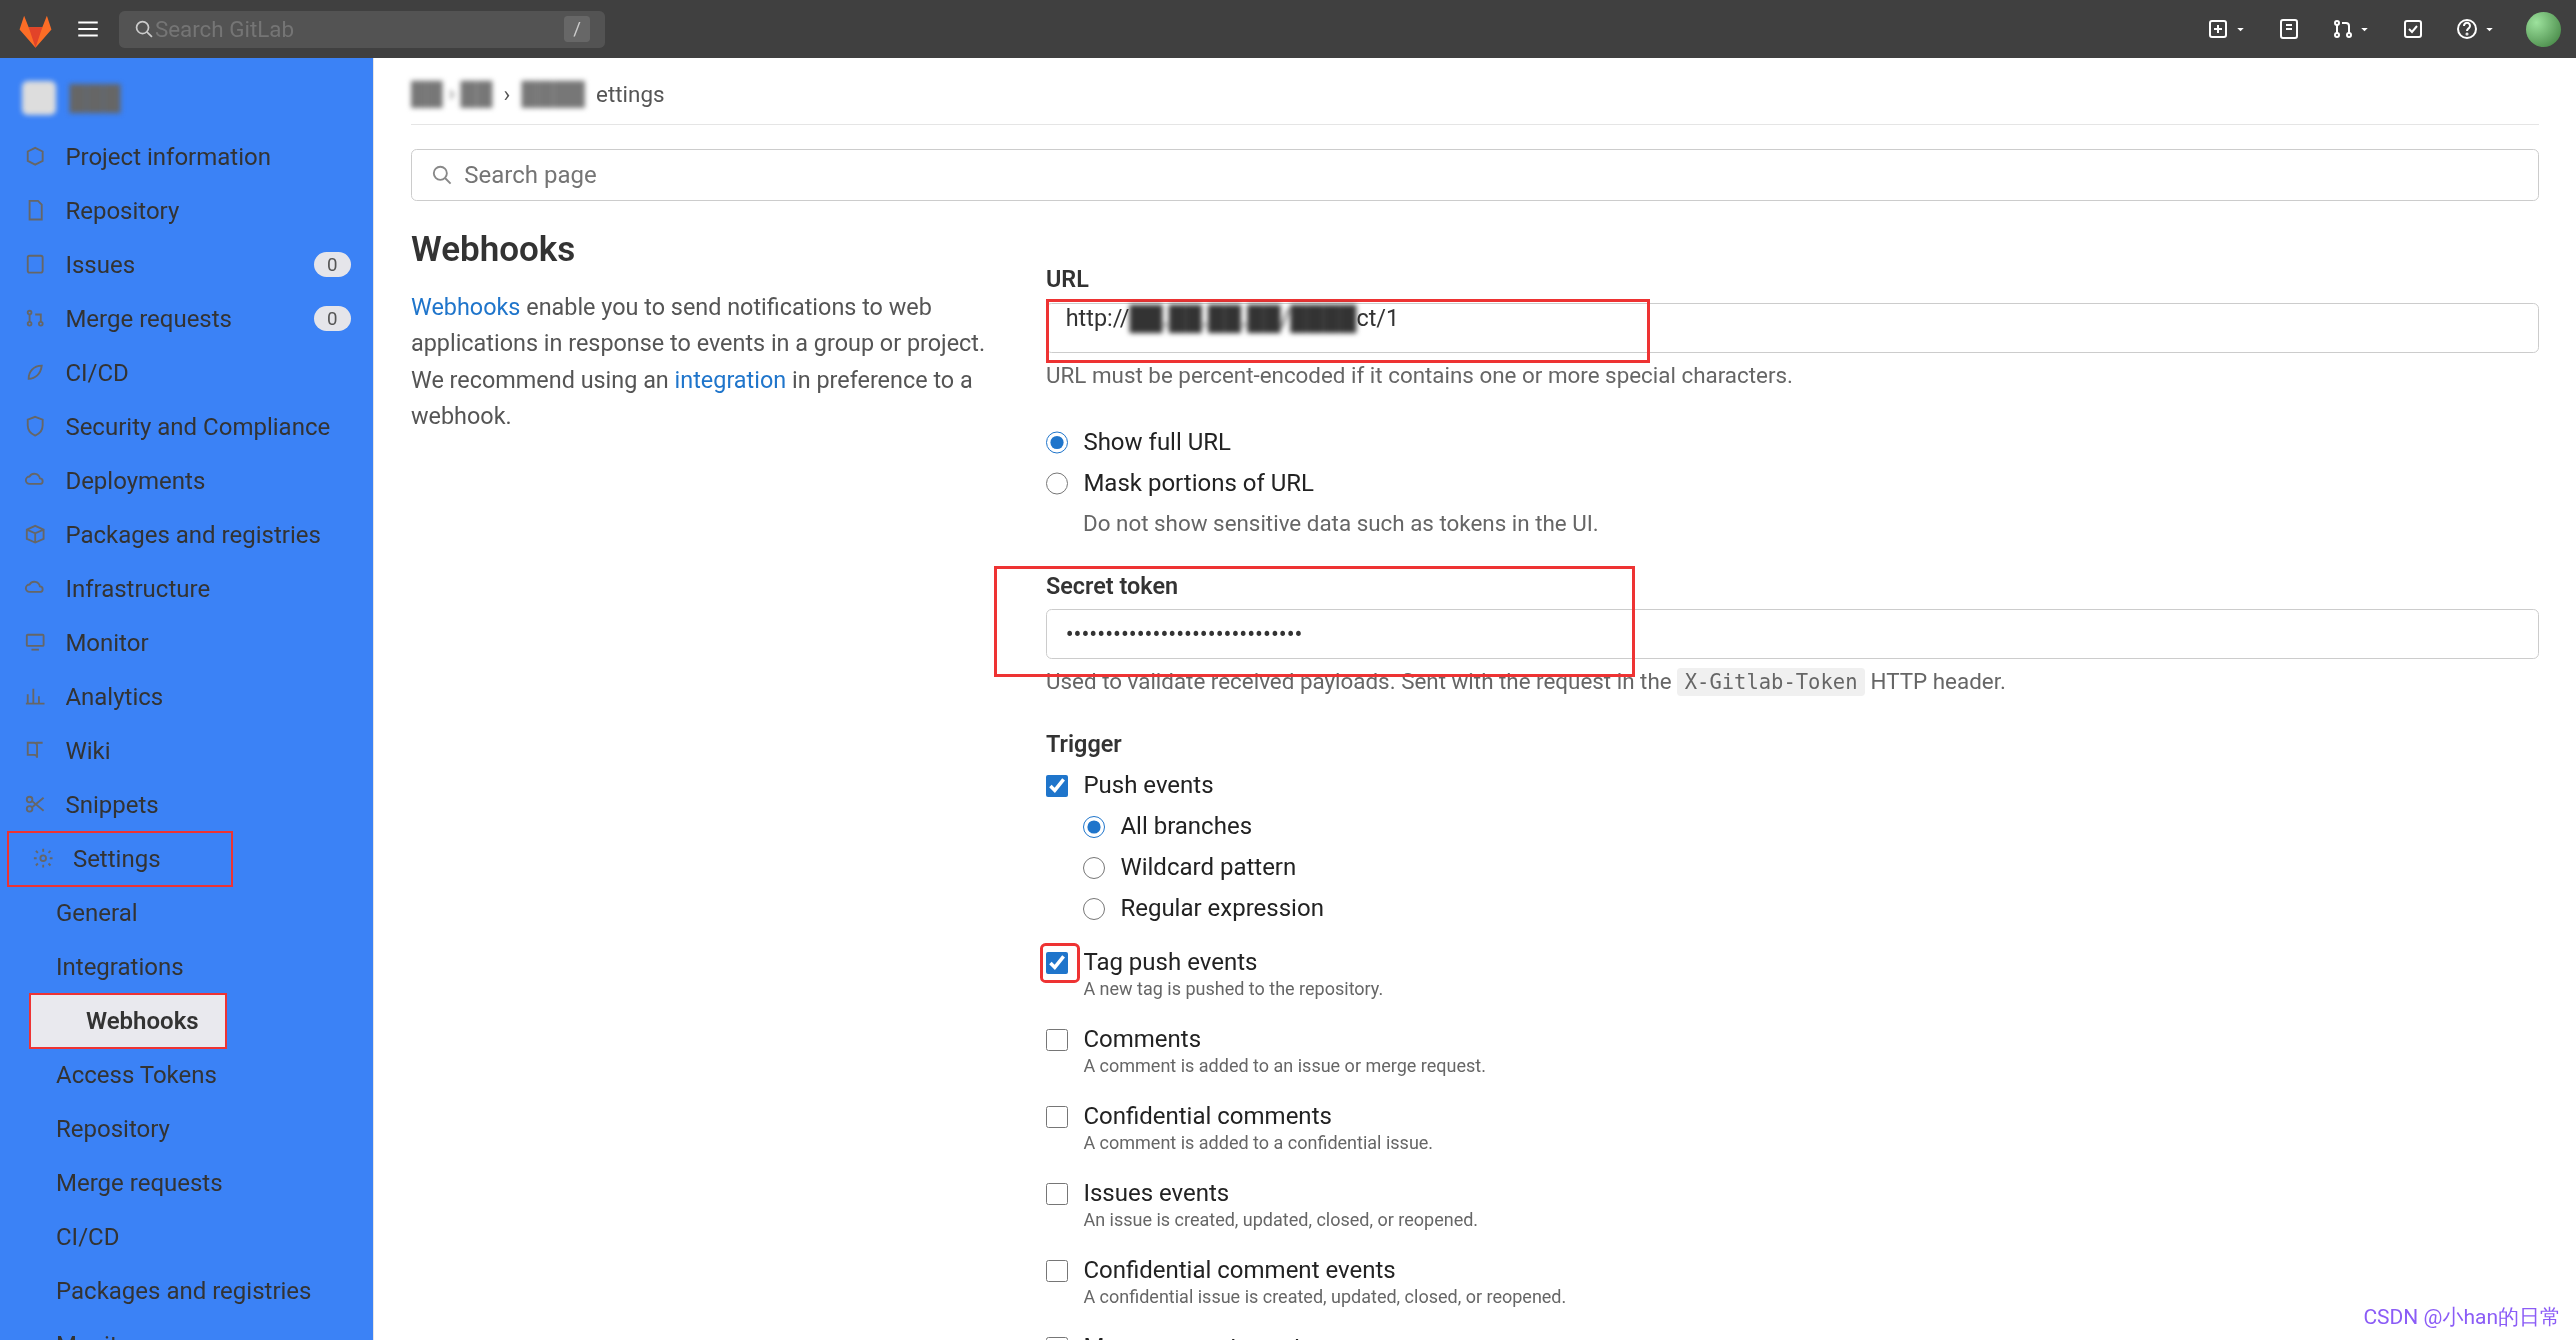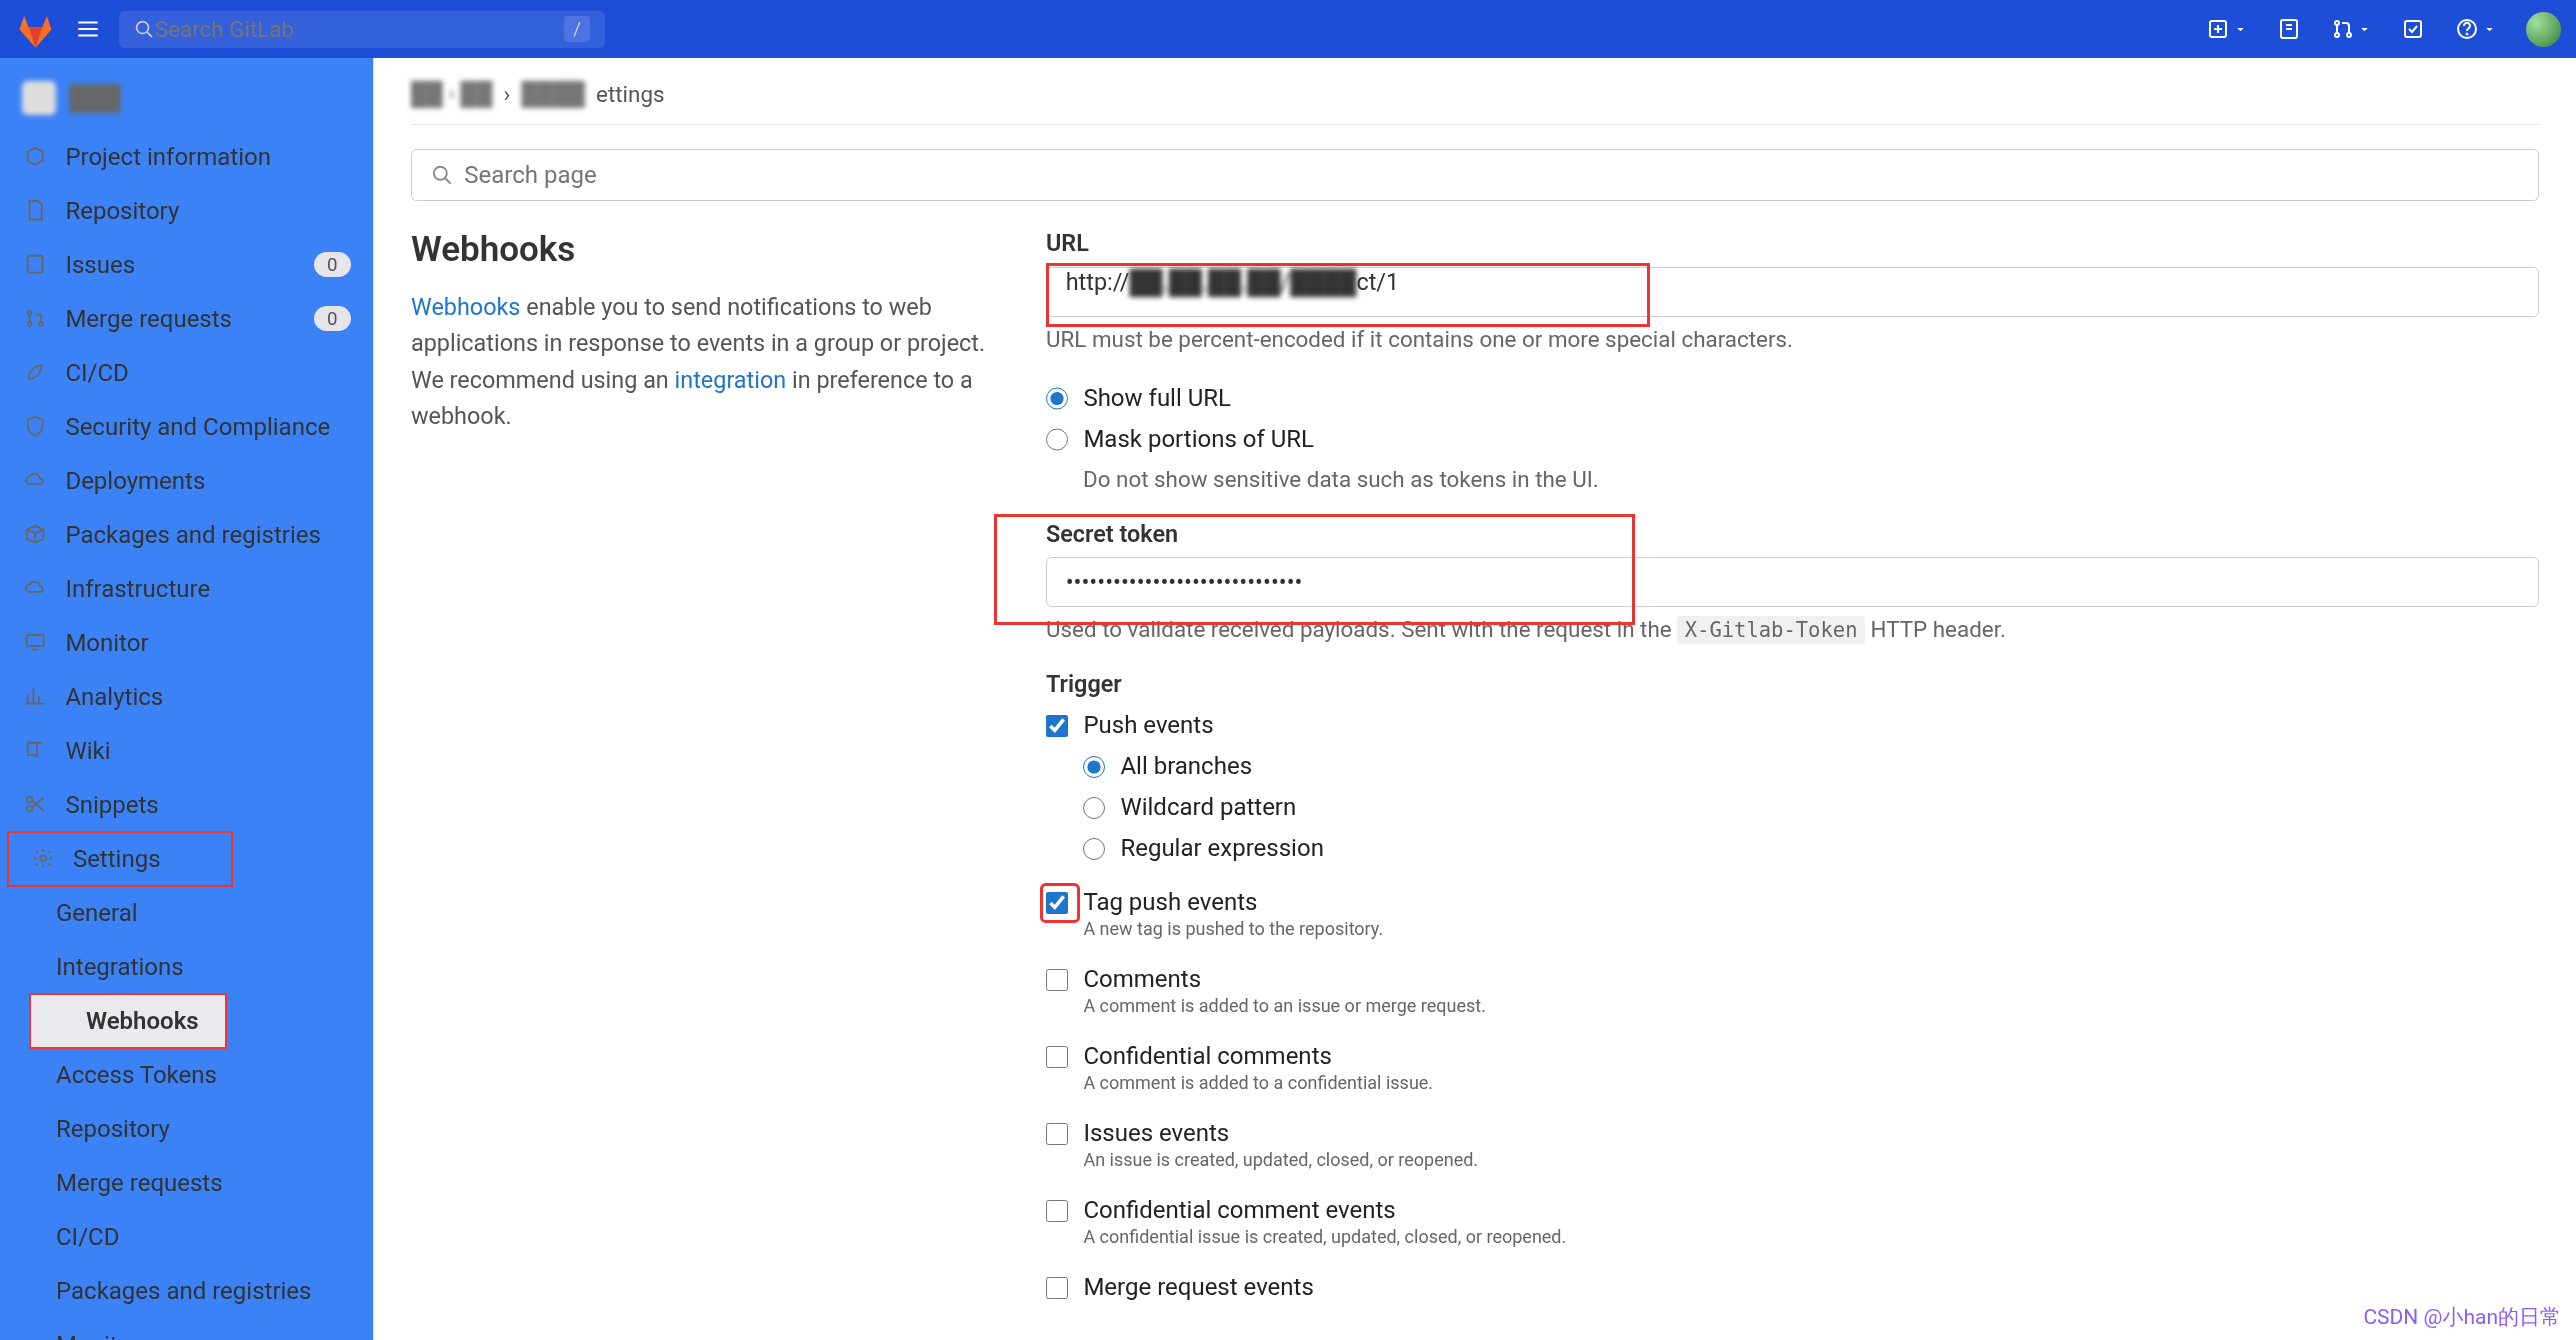--- a/index.html
+++ b/index.html
@@ -1,17 +1,17 @@
 <!DOCTYPE html>
 <html style="font-size:15px"><head>
 <meta charset="utf-8">
 <style>
 * { margin: 0; padding: 0; box-sizing: border-box; font-family: -apple-system, BlinkMacSystemFont, "Segoe UI", Roboto, sans-serif; }
 body { background: #fff; color: #333; font-size: 24px; width: 2576px; height: 1340px; overflow: hidden; }
-.topbar { background: #1d4ed8; height: 58px; display: flex; align-items: center; padding: 0 15px; color: #fff; gap: 18.7px; }
+.topbar { background: #404040; height: 58px; display: flex; align-items: center; padding: 0 15px; color: #fff; gap: 18.7px; }
 .topbar .logo svg { width: 41px; height: 41px; }
 .topbar .hamburger { cursor: pointer; }
 .search-box { position: relative; background: rgba(255,255,255,0.1); border-radius: 5.6px; height: 37px; width: 486px; display: flex; align-items: center; padding: 0 15px; color: #ccc; }
 .search-box input { background: transparent; border: none; color: #fff; font-size: 22.4px; flex: 1; outline: none; }
 .search-box .kbd { background: rgba(255,255,255,0.12); border-radius: 3.7px; padding: 1.9px 9.3px; font-size: 18.7px; }
 .topbar-right { margin-left: auto; display: flex; align-items: center; gap: 30px; }
 .topbar-right .ticon { cursor: pointer; display: flex; align-items: center; gap: 3.7px; }
 .avatar { width: 35px; height: 35px; border-radius: 50%; background: radial-gradient(circle at 30% 30%, #9de29d, #3a7a3a); }
 .main { display: flex; height: calc(100% - 58px); }
 .sidebar { width: 374px; border-right: 0.9px solid #e5e5e5; background: #3b82f6; padding-top: 15px; overflow: hidden; }
@@ -31,21 +31,21 @@
 .settings-search input { border: none; outline: none; font-size: 24px; flex: 1; }
 .cols { display: flex; gap: 56px; }
 .col-left { width: 579px; }
 .col-left h1 { font-size: 35px; font-weight: 600; margin-bottom: 18.7px; }
 .col-left p { color: #555; line-height: 1.55; font-size: 23.4px; }
 .col-left a { color: #1f75cb; text-decoration: none; }
 .col-right { flex: 1; }
 .form-label { font-weight: 600; font-size: 23.4px; margin-bottom: 9.3px; display: block; }
 .form-input { width: 100%; border: 0.9px solid #ccc; border-radius: 5.6px; height: 50px; padding: 0 18.7px; font-size: 23.4px; color: #333; }
 .form-help { color: #666; font-size: 22.4px; margin-top: 9.3px; }
-.section { margin-bottom: 28px; }
+.section { margin-bottom: 28px; margin-top: 36px; }
 .radio-row, .check-row { display: flex; align-items: flex-start; gap: 15px; margin-bottom: 5.6px; padding: 3.7px 0; }
 .radio-row input[type=radio], .check-row input[type=checkbox] { width: 22.4px; height: 22.4px; margin-top: 3.7px; accent-color: #1f75cb; }
 .radio-row .rlabel, .check-row .clabel { font-size: 24px; color: #222; }
 .check-row .cdesc { font-size: 18px; color: #666; }
 .check-row .ctext { display: flex; flex-direction: column; gap: 1.9px; }
 .indent { padding-left: 37px; }
 .redbox-url { position: relative; }
 .redbox-url::before { content: ""; position: absolute; left: 0; top: -3.7px; width: 598px; height: 58px; border: 3.7px solid #e33; pointer-events: none; }
 .redbox-secret { position: relative; }
 .redbox-secret::before { content: ""; position: absolute; left: -52px; top: -43px; width: 635px; height: 105px; border: 3.7px solid #e33; pointer-events: none; }

